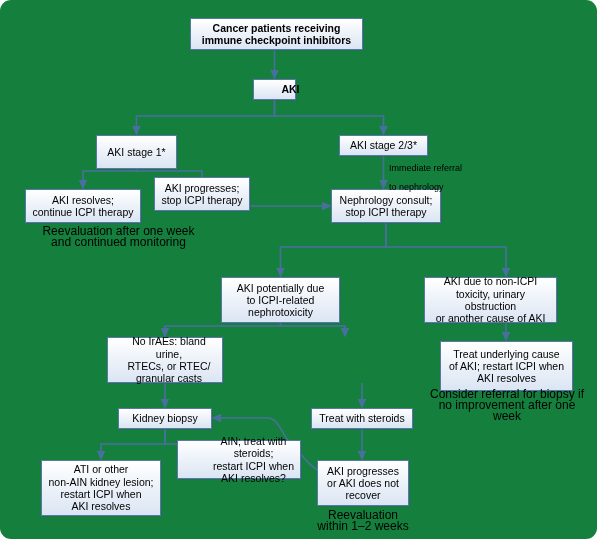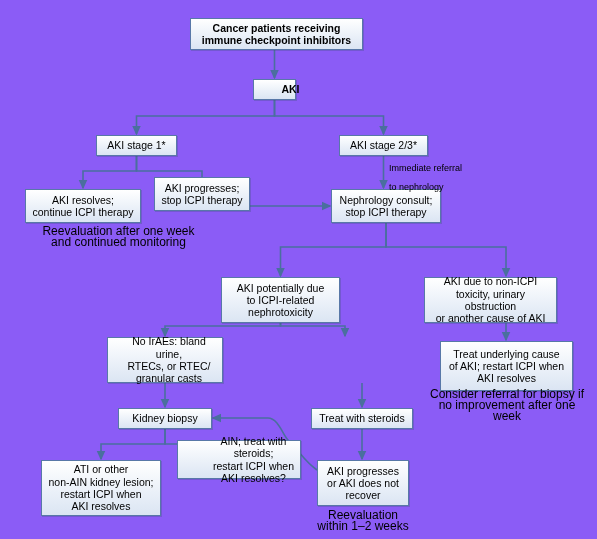--- a/index.html
+++ b/index.html
@@ -7,22 +7,23 @@
     padding: 0;
     background: #ffffff;
   }
   body {
     font-family: "Liberation Sans", sans-serif;
   }
   #flow-root {
     position: relative;
     width: 597px;
     height: 539px;
-    background: #8b5cf6;
+    background: #15803d;
     overflow: hidden;
+    border-radius: 11px;
   }
   #connectors {
     position: absolute;
     left: 0;
     top: 0;
     width: 597px;
     height: 539px;
     pointer-events: none;
   }
   .node {
@@ -111,21 +112,21 @@
 
       <path d="M 317 470 C 305 462 300 452 288 440 C 283 435 278 418 268 418 L 213 418"></path>
     </g>
   </svg>
 
   <div class="node bold" style="left:190px; top:18px; width:173px; height:32px;">Cancer patients receiving
 immune checkpoint inhibitors</div>
 
   <div class="node bold" style="left:253px; top:79px; width:43px; height:21px;padding-left:36px;">AKI</div>
 
-  <div class="node" style="left:96px; top:135px; width:81px; height:21px;">AKI stage 1*</div>
+  <div class="node" style="left:96px; top:135px; width:81px; height:34px;">AKI stage 1*</div>
 
   <div class="node" style="left:339px; top:135px; width:89px; height:21px;">AKI stage 2/3*</div>
 
   <div class="node" style="left:25px; top:189px; width:116px; height:34px;">AKI resolves;
 continue ICPI therapy</div>
 
   <div class="node" style="left:154px; top:177px; width:96px; height:34px;">AKI progresses;
 stop ICPI therapy</div>
 
   <div class="node" style="left:331px; top:189px; width:110px; height:34px;">Nephrology consult;

